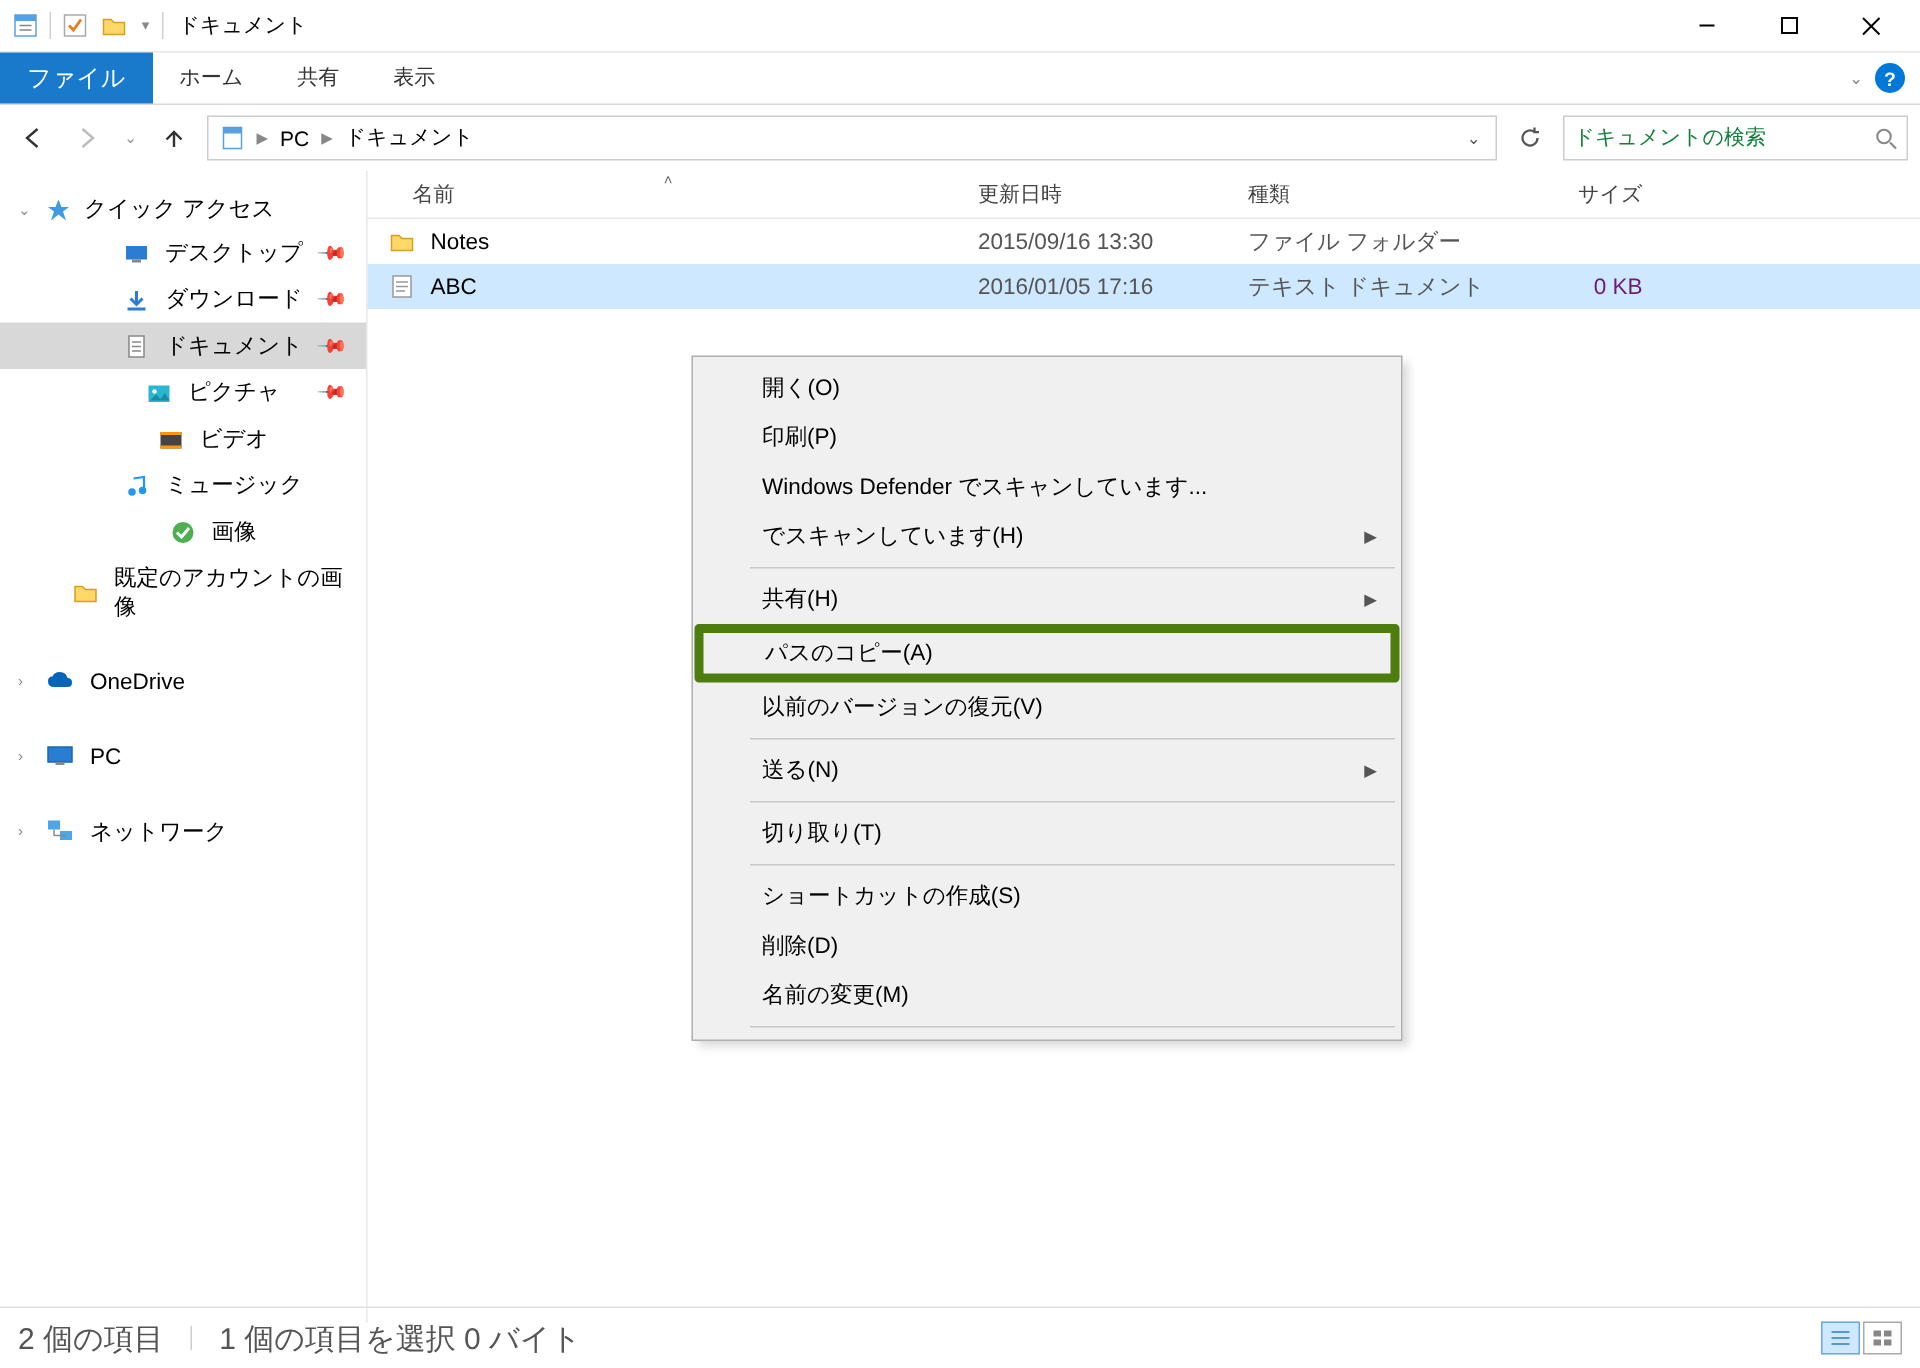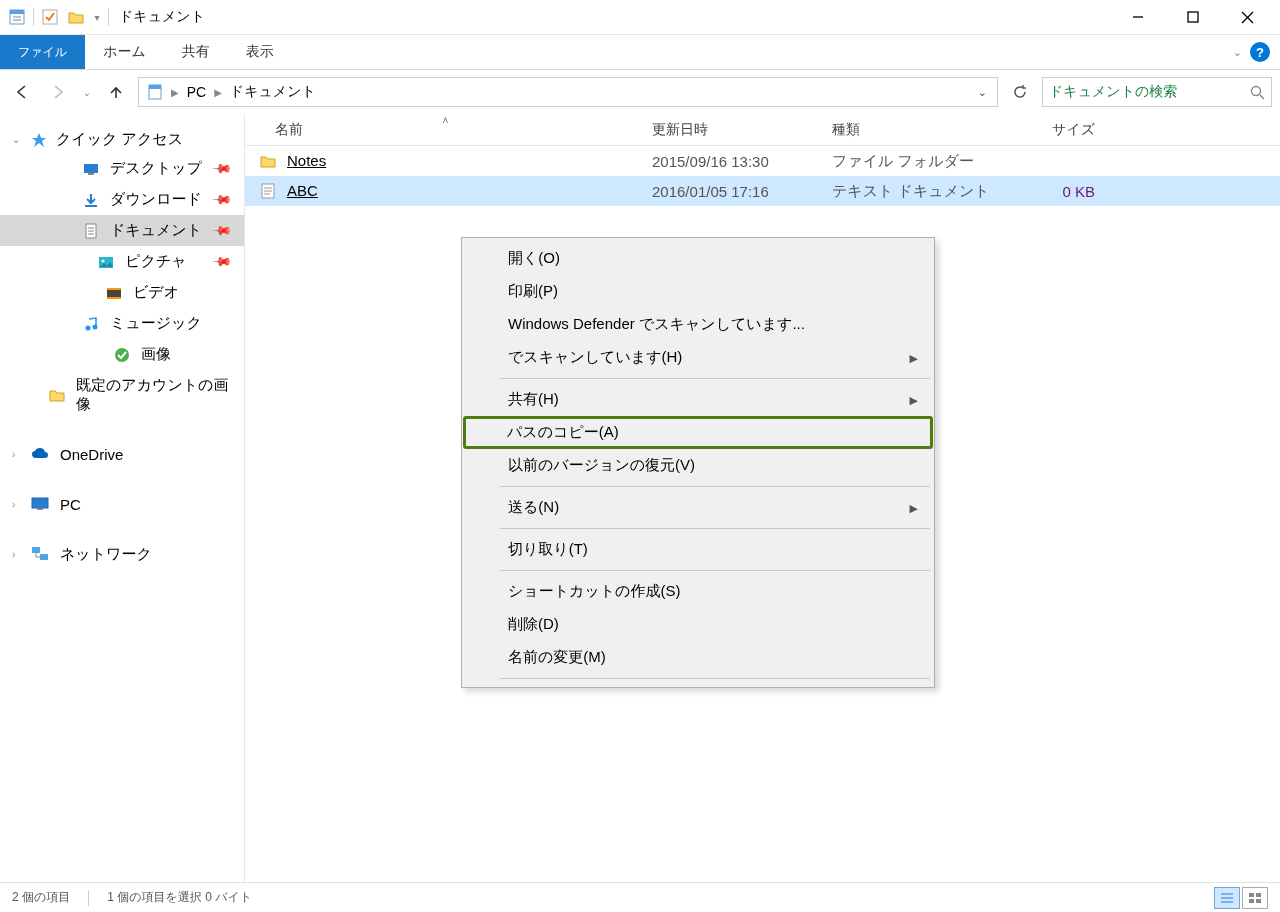--- a/index.html
+++ b/index.html
@@ -7,21 +7,21 @@
 
   .titlebar { height: 35px; display: flex; align-items: center; padding: 0 5px; border-bottom: 1px solid #e8e8e8; }
   .tb-icons { display: flex; align-items: center; gap: 2px; }
   .tb-icon { width: 24px; height: 24px; display: flex; align-items: center; justify-content: center; }
   .tb-sep { width: 1px; height: 18px; background: #d0d0d0; margin: 0 2px; }
   .tb-title { margin-left: 8px; font-size: 14px; }
   .win-controls { margin-left: auto; display: flex; }
   .win-btn { width: 55px; height: 35px; display: flex; align-items: center; justify-content: center; }
 
   .ribbon { height: 35px; display: flex; align-items: stretch; border-bottom: 1px solid #d8d8d8; }
-  .ribbon-file { background: #1979ca; color: #fff; padding: 0 18px; display: flex; align-items: center; font-size: 12px; }
+  .ribbon-file { background: #1979ca; color: #fff; padding: 0 18px; display: flex; align-items: center; font-size: 16px; }
   .ribbon-tab { padding: 0 18px; display: flex; align-items: center; font-size: 14px; color: #333; }
   .ribbon-right { margin-left: auto; display: flex; align-items: center; padding-right: 10px; gap: 8px; }
   .help-icon { width: 20px; height: 20px; border-radius: 50%; background: #0078d7; color: #fff; display: flex; align-items: center; justify-content: center; font-size: 13px; font-weight: bold; }
 
   .navbar { height: 44px; display: flex; align-items: center; padding: 6px 8px; gap: 8px; }
   .nav-btn { width: 28px; height: 28px; display: flex; align-items: center; justify-content: center; color: #555; }
   .nav-btn.disabled { color: #bbb; }
   .address { flex: 1; height: 30px; border: 1px solid #ccc; display: flex; align-items: center; padding: 0 4px; gap: 4px; }
   .crumb { padding: 2px 4px; color: #000; font-size: 14px; }
   .crumb-sep { color: #888; font-size: 10px; }
@@ -44,32 +44,32 @@
   .col { padding: 0 12px; position: relative; }
   .col-name { width: 395px; padding-left: 30px; }
   .col-date { width: 180px; }
   .col-type { width: 175px; }
   .col-size { width: 120px; text-align: right; padding-right: 20px; }
   .sort-arrow { position: absolute; left: 50%; top: -6px; font-size: 10px; color: #666; }
 
   .row { display: flex; height: 30px; align-items: center; font-size: 15px; }
   .row.selected { background: #cde8ff; }
   .cell { padding: 0 12px; white-space: nowrap; overflow: hidden; }
-  .c-name { width: 395px; padding-left: 14px; display: flex; align-items: flex-start; gap: 10px; text-decoration: underline; }
+  .c-name { width: 395px; padding-left: 14px; display: flex; align-items: center; gap: 10px; }
   .c-date { width: 180px; color: #555; }
   .c-type { width: 175px; color: #555; }
   .c-size { width: 120px; text-align: right; padding-right: 20px; color: #701a75; }
 
   .context-menu { position: absolute; left: 461px; top: 237px; width: 474px; background: #f0f0f0; border: 1px solid #b0b0b0; box-shadow: 4px 4px 6px rgba(0,0,0,0.15); padding: 4px 2px; }
   .cm-item { padding: 7px 10px 7px 44px; font-size: 15px; position: relative; }
   .cm-sep { height: 1px; background: #c8c8c8; margin: 4px 2px 4px 36px; }
   .cm-arrow { position: absolute; right: 14px; top: 50%; transform: translateY(-50%); font-size: 11px; color: #555; }
-  .cm-highlight { border: 3px solid #4d7c0f; border-radius: 3px; padding: 4px 8px 4px 41px; margin: 0 -1px; }
-
-  .statusbar { position: absolute; bottom: 0; left: 0; right: 0; height: 30px; border-top: 1px solid #e0e0e0; display: flex; align-items: center; padding: 0 12px; font-size: 12px; color: #555; gap: 18px; }
+  .cm-highlight { border: 6px solid #4d7c0f; border-radius: 3px; padding: 4px 8px 4px 41px; margin: 0 -1px; }
+
+  .statusbar { position: absolute; bottom: 0; left: 0; right: 0; height: 41px; border-top: 1px solid #e0e0e0; display: flex; align-items: center; padding: 0 12px; font-size: 20px; color: #555; gap: 18px; }
   .status-sep { width: 1px; height: 16px; background: #ccc; }
   .status-right { margin-left: auto; display: flex; gap: 2px; }
   .view-btn { width: 26px; height: 22px; border: 1px solid #aaa; display: flex; align-items: center; justify-content: center; font-size: 11px; }
   .view-btn.active { background: #cde8ff; border-color: #6aa8e0; }
 
   svg { display: block; }
 </style>
 </head>
 <body>
 

